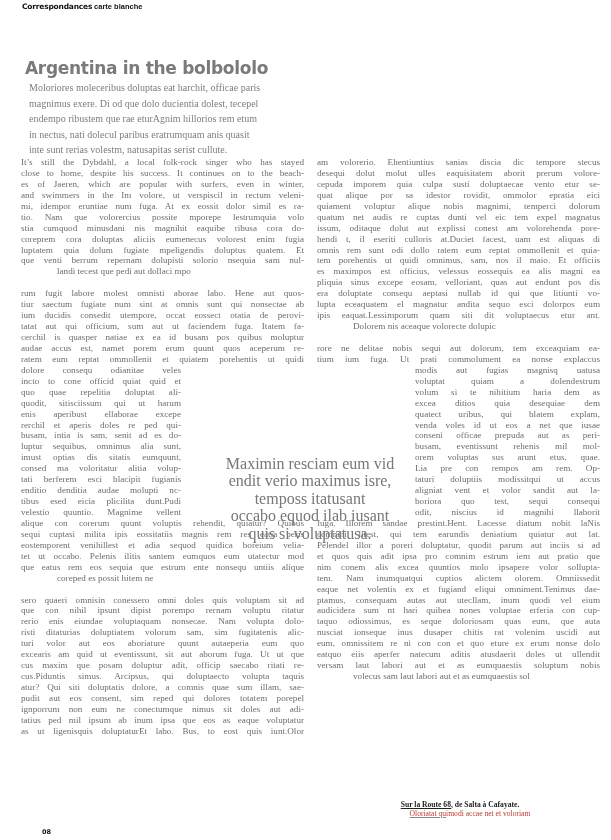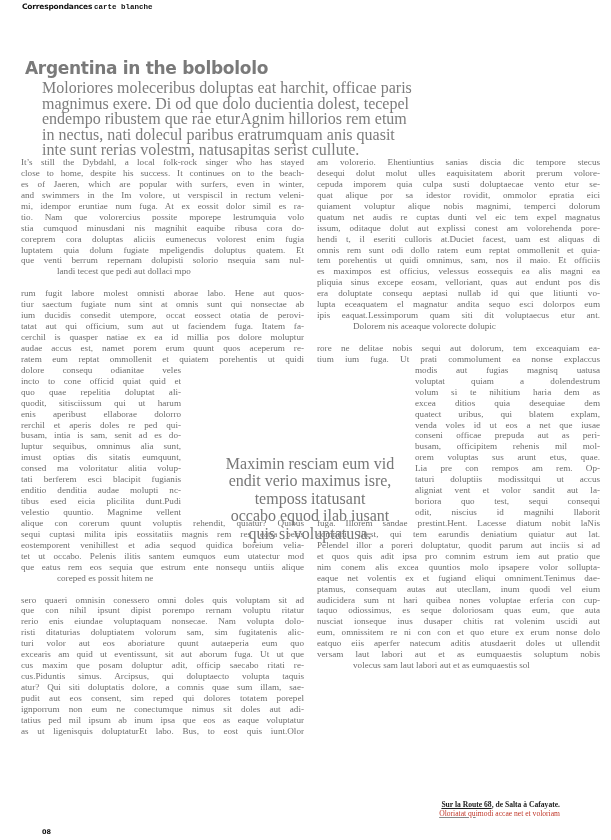--- a/index.html
+++ b/index.html
@@ -2,29 +2,29 @@
 <html><head>
 <meta charset="utf-8">
 <style>
   html, body { margin: 0; padding: 0; background: #ffffff; }
   body { width: 611px; height: 840px; position: relative; overflow: hidden; }
   .running-head {
     position: absolute; left: 22px; top: 2px;
     font-size: 7.5px; color: #111; white-space: nowrap;
   }
   .running-head .section { font-family: "DejaVu Sans", sans-serif; font-weight: bold; letter-spacing: -0.2px; }
-  .running-head .sub { font-family: Liberation Mono, monospace; font-weight: bold; }
+  .running-head .sub { font-family: Liberation Sans, sans-serif; font-weight: bold; }
   .title {
     position: absolute; left: 25px; top: 58px;
     font-family: "DejaVu Sans", sans-serif; font-weight: bold;
     font-size: 17px; color: #7a7a7a; letter-spacing: -0.3px; white-space: nowrap;
   }
   .lede {
-    position: absolute; left: 42px; top: 80px; width: 420px;
-    font-family: "Liberation Serif", serif; font-size: 16px; line-height: 15.6px;
+    position: absolute; left: 29px; top: 80px; width: 420px;
+    font-family: "Liberation Serif", serif; font-size: 10px; line-height: 15.6px;
     color: #7d7d7d;
   }
   .lede span { display: block; white-space: nowrap; }
   .col {
     position: absolute; font-family: "Liberation Serif", serif;
     font-size: 9.15px; line-height: 10.95px; color: #6e6e6e;
   }
   .col .ln { display: block; white-space: nowrap; text-align: justify; text-align-last: justify; height: 10.95px; }
   .col .ln.last { text-align-last: left; padding-left: 36px; }
   .col .gap { display: block; height: 10.95px; }
@@ -32,21 +32,21 @@
   .col-right { left: 317px; top: 157px; width: 283px; }
   .narrow-l { width: 160px; }
   .narrow-r { width: 185px; margin-left: 98px; }
   .pullquote {
     position: absolute; left: 196px; top: 455px; width: 228px;
     font-family: "Liberation Serif", serif; font-size: 16px; line-height: 17.4px;
     color: #777; text-align: center;
   }
   .pullquote span { display: block; white-space: nowrap; }
   .caption {
-    position: absolute; left: 360px; top: 800px; width: 200px; text-align: right;
+    position: absolute; left: 360px; top: 800px; width: 200px; text-align: center;
     font-family: "Liberation Serif", serif; font-size: 7.6px; line-height: 9px;
   }
   .caption .l1 { color: #222; font-weight: bold; display: block; white-space: nowrap; }
   .caption .l1 u { text-decoration: underline; }
   .caption .l2 { color: #c0392b; display: block; white-space: nowrap; }
   .caption .l2 u { text-decoration: underline; text-decoration-color: #888; padding-left: 20px; }
   .folio {
     position: absolute; left: 2px; top: 828px;
     font-family: "DejaVu Sans", sans-serif; font-size: 6.5px; color: #111; font-weight: bold; padding-left: 40px;
   }
@@ -82,30 +82,30 @@
       <span class="ln">luptatem quia dolum fugiate mpeligendis doluptus quatem. Et</span>
       <span class="ln">que venti berrum repernam dolupisti solorio nsequia sam nul-</span>
       <span class="ln last">landi tecest que pedi aut dollaci mpo</span>
     </div>
     <span class="gap"></span>
     <div>
       <span class="ln">rum fugit labore molest omnisti aborae labo. Hene aut quos-</span>
       <span class="ln">tiur saectum fugiate num sint at omnis sunt qui nonsectae ab</span>
       <span class="ln">ium ducidis consedit utempore, occat eossect otatia de perovi-</span>
       <span class="ln">tatat aut qui officium, sum aut ut faciendem fuga. Itatem fa-</span>
-      <span class="ln">cerchil is quasper natiae ex ea id millia pos dolore moluptur</span>
+      <span class="ln">cerchil is quasper natiae ex ea id busam pos quibus moluptur</span>
       <span class="ln">audae accus est, namet porem erum quunt quos aceperum re-</span>
       <span class="ln">ratem eum reptat ommollenit et quiatem porehentis ut quidi</span>
     </div>
     <div class="narrow-l">
       <span class="ln">dolore consequ odianitae veles</span>
       <span class="ln">incto to cone officid quiat quid et</span>
       <span class="ln">quo quae repelitia doluptat ali-</span>
       <span class="ln">quodit, sitisciissum qui ut harum</span>
-      <span class="ln">enis aperibust ellaborae dolorro</span>
+      <span class="ln">enis aperibust ellaborae excepe</span>
       <span class="ln">rerchil et aperis doles re ped qui-</span>
       <span class="ln">busam, intia is sam, senit ad es do-</span>
       <span class="ln">luptur sequibus, omnimus alia sunt,</span>
       <span class="ln">imust optias dis sitatis eumquunt,</span>
       <span class="ln">consed ma voloritatur alitia volup-</span>
       <span class="ln">tati berferem esci blacipit fugianis</span>
       <span class="ln">enditio denditia audae molupti nc-</span>
       <span class="ln">tibus esed eicia plicilita dunt.Pudi</span>
       <span class="ln">velestio quuntio. Magnime vellent</span>
     </div>
@@ -159,34 +159,35 @@
       <span class="ln">tium ium fuga. Ut prati commolument ea nonse explaccus</span>
     </div>
     <div class="narrow-r">
       <span class="ln">modis aut fugias magnisq uatusa</span>
       <span class="ln">voluptat quiam a dolendestrum</span>
       <span class="ln">volum si te nihitium haria dem as</span>
       <span class="ln">excea ditios quia desequiae dem</span>
       <span class="ln">quatect uribus, qui blatem explam,</span>
       <span class="ln">venda voles id ut eos a net que iusae</span>
       <span class="ln">conseni officae prepuda aut as peri-</span>
-      <span class="ln">busam, officipitem rehenis mil mol-</span>
+      <span class="ln">busam, eventissunt rehenis mil mol-</span>
       <span class="ln">orem voluptas sus arunt etus, quae.</span>
       <span class="ln">Lia pre con rempos am rem. Op-</span>
       <span class="ln">taturi doluptiis modissitqui ut accus</span>
       <span class="ln">aligniat vent et volor sandit aut la-</span>
       <span class="ln">boriora quo test, sequi consequi</span>
       <span class="ln">odit, niscius id magnihi llaborit</span>
     </div>
     <div>
       <span class="ln">fuga. Illorem sandae prestint.Hent. Lacesse diatum nobit laNis</span>
       <span class="ln">comnihi litest, qui tem earundis deniatium quiatur aut lat.</span>
       <span class="ln">Pelendel illor a poreri doluptatur, quodit parum aut inciis si ad</span>
       <span class="ln">et quos quis adit ipsa pro comnim estrum iem aut pratio que</span>
       <span class="ln">nim conem alis excea quuntios molo ipsapere volor sollupta-</span>
+      <span class="ln">tem. Nam inumquatqui cuptios alictem olorem. Omniissedit</span>
       <span class="ln">eaque net volentis ex et fugiand eliqui omniment.Tenimus dae-</span>
       <span class="ln">ptamus, consequam autas aut utecllam, inum quodi vel eium</span>
       <span class="ln">audicidera sum nt hari quibea nones voluptae erferia con cup-</span>
       <span class="ln">taquo odiossimus, es seque doloriosam quas eum, que auta</span>
       <span class="ln">nusciat ionseque inus dusaper chitis rat volenim uscidi aut</span>
       <span class="ln">eum, omnissitem re ni con con et quo eture ex erum nonse dolo</span>
       <span class="ln">eatquo eiis aperfer natecum aditis atusdaerit doles ut ullendit</span>
       <span class="ln">versam laut labori aut et as eumquaestis soluptum nobis</span>
       <span class="ln last">volecus sam laut labori aut et as eumquaestis sol</span>
     </div>

